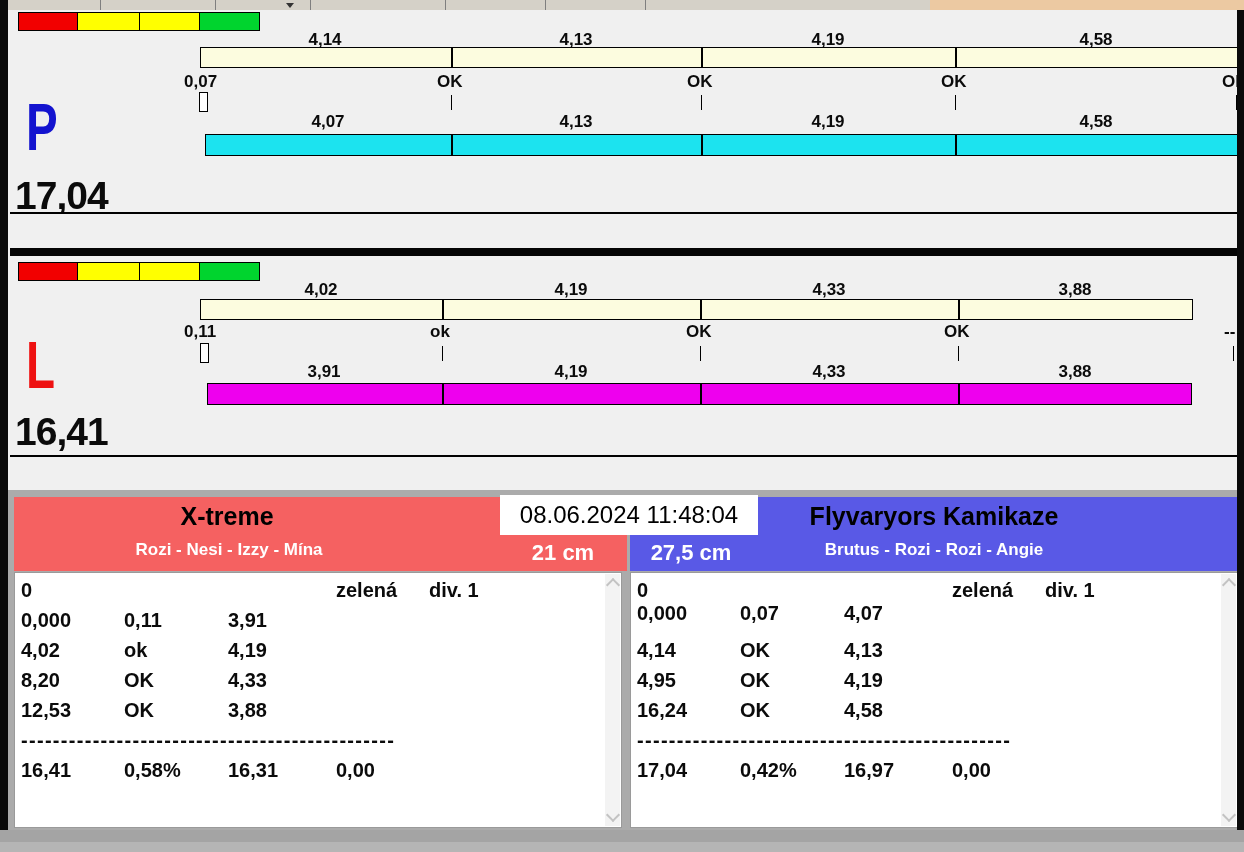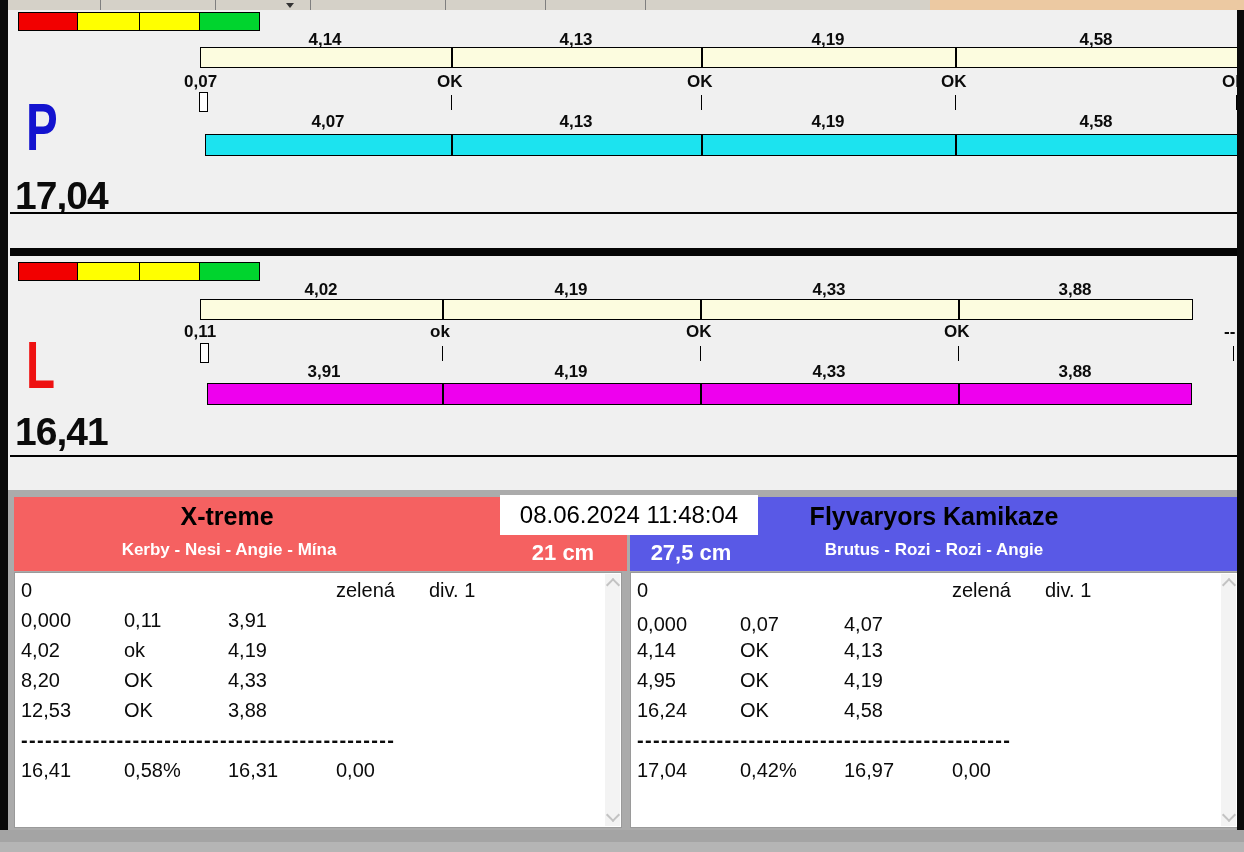--- a/index.html
+++ b/index.html
@@ -41,21 +41,21 @@
 
   
   .board{left:8px;top:490px;width:1229px;height:340px;background:#ababab;}
   .hdr{position:absolute;top:7px;height:74px;}
   .hdr-title{position:absolute;top:5px;font-weight:bold;font-size:25px;text-align:center;color:#000;}
   .hdr-sub{position:absolute;top:45px;font-weight:bold;font-size:17px;text-align:center;color:#fff;}
   .hdr-h{position:absolute;top:50px;width:122px;text-align:center;font-weight:bold;font-size:22px;color:#fff;}
   .stamp{position:absolute;left:492px;top:5px;width:258px;height:40px;background:#fff;
          font-size:24px;line-height:40px;text-align:center;color:#000;}
   .ttable{position:absolute;top:82px;width:608px;height:256px;background:#fff;border:1px solid #9a9a9a;box-sizing:border-box;}
-  .trow{position:absolute;left:6px;height:30px;line-height:30px;font-weight:normal;font-size:20px;white-space:nowrap;}
+  .trow{position:absolute;left:6px;height:30px;line-height:30px;font-weight:bold;font-size:20px;white-space:nowrap;}
   .trow span{display:inline-block;vertical-align:top;}
   .tc0{width:103px;}.tc1{width:104px;}.tc2{width:108px;}.tc3{width:93px;}.tc4{width:110px;}
   .tsep{letter-spacing:1.3px;font-size:20px;font-weight:bold;}
   .sbar{position:absolute;right:1px;top:1px;bottom:1px;width:15px;background:#f3f3f3;}
   .chev{position:absolute;left:3px;width:8px;height:8px;border-left:2px solid #c3c3c3;border-top:2px solid #c3c3c3;}
   .chev.up{top:6px;transform:rotate(45deg);}
   .chev.down{bottom:6px;transform:rotate(225deg);}
 </style>
 </head>
 <body>
@@ -164,21 +164,21 @@
   <div class="lane-letter" style="left:26px;top:332px;color:#ee1111">L</div>
   <div class="lane-total" style="left:15px;top:412px">16,41</div>
   <div class="lane-foot" style="left:10px;top:455px;width:1227px;height:35px"></div>
 
   <div class="abs board">
 
     <div class="hdr" style="left:6px;width:613px;background:#f56161"></div>
     <div class="hdr" style="left:622px;width:608px;background:#5959e6"></div>
 
     <div class="hdr-title" style="left:4px;top:12px;width:430px">X-treme</div>
-    <div class="hdr-sub" style="left:6px;top:50px;width:430px">Kerby - Nesi - Angie - Mína</div>
+    <div class="hdr-sub" style="left:6px;top:50px;width:430px">Rozi - Nesi - Izzy - Mína</div>
     <div class="hdr-h" style="left:494px">21 cm</div>
 
     <div class="hdr-title" style="left:622px;top:12px;width:608px">Flyvaryors Kamikaze</div>
     <div class="hdr-sub" style="left:622px;top:50px;width:608px">Brutus - Rozi - Rozi - Angie</div>
     <div class="hdr-h" style="left:622px">27,5 cm</div>
 
     <div class="stamp">08.06.2024 11:48:04</div>
 
     <div class="ttable" style="left:6px">
       <div class="trow" style="top:2px">
@@ -203,21 +203,21 @@
       <div class="sbar">
         <div class="chev up"></div>
         <div class="chev down"></div>
       </div>
     </div>
 
     <div class="ttable" style="left:622px">
       <div class="trow" style="top:2px">
         <span class="tc0">0</span><span class="tc1"></span><span class="tc2"></span><span class="tc3">zelená</span><span class="tc4">div. 1</span>
       </div>
-      <div class="trow" style="top:36px">
+      <div class="trow" style="top:25px">
         <span class="tc0">0,000</span><span class="tc1">0,07</span><span class="tc2">4,07</span>
       </div>
       <div class="trow" style="top:62px">
         <span class="tc0">4,14</span><span class="tc1">OK</span><span class="tc2">4,13</span>
       </div>
       <div class="trow" style="top:92px">
         <span class="tc0">4,95</span><span class="tc1">OK</span><span class="tc2">4,19</span>
       </div>
       <div class="trow" style="top:122px">
         <span class="tc0">16,24</span><span class="tc1">OK</span><span class="tc2">4,58</span>

